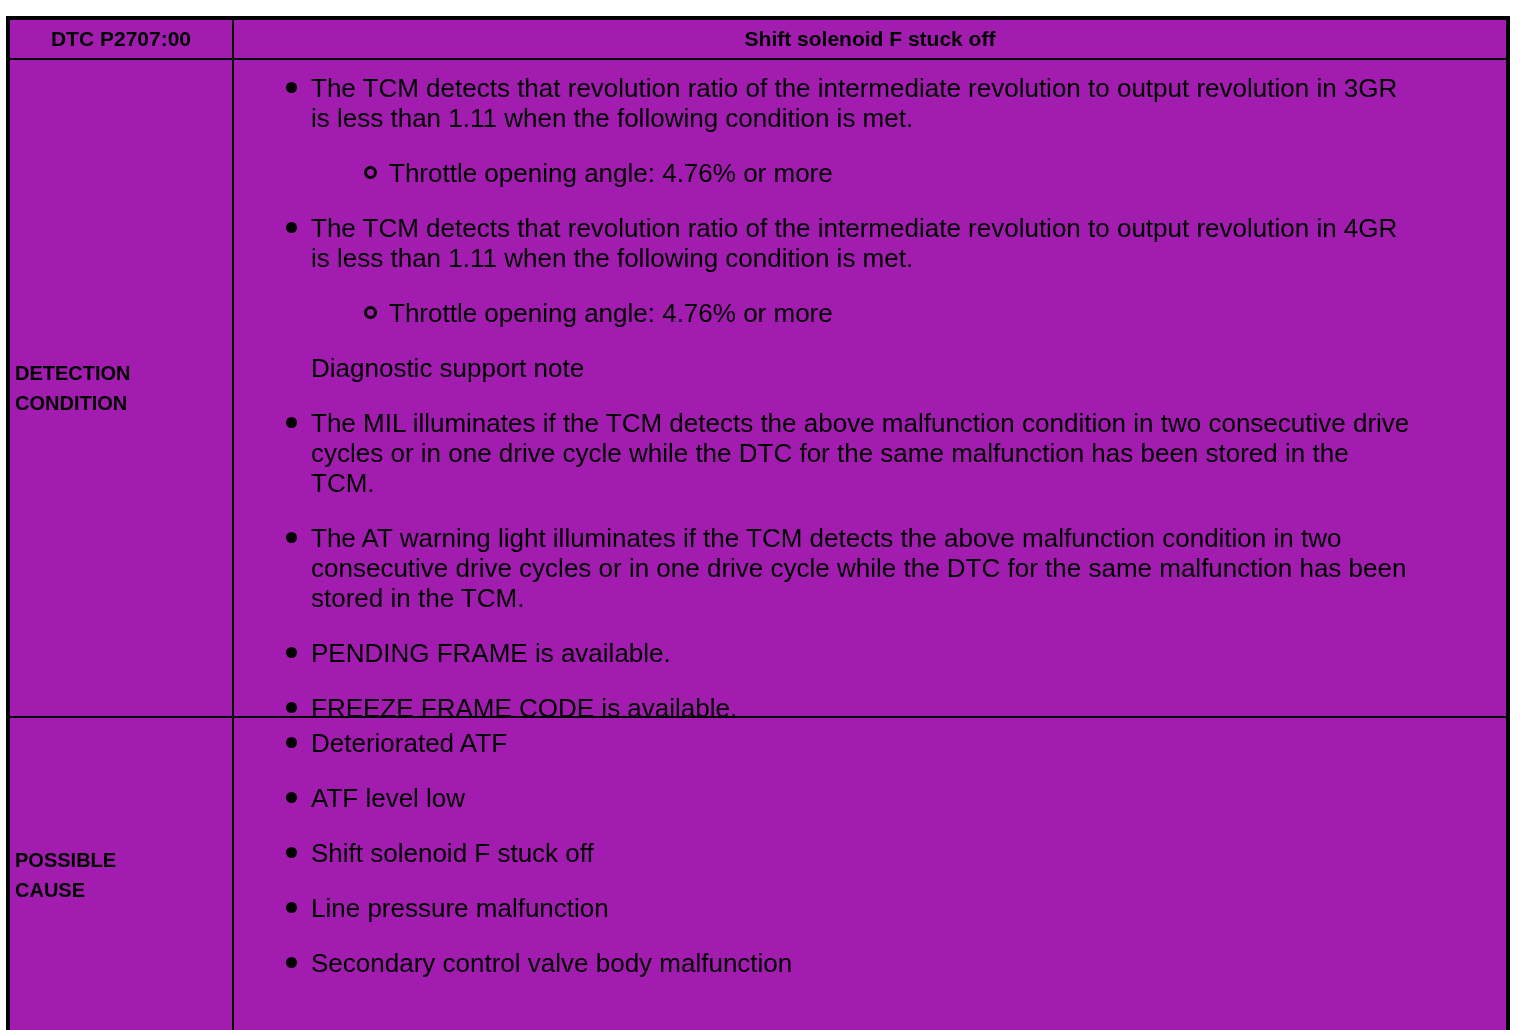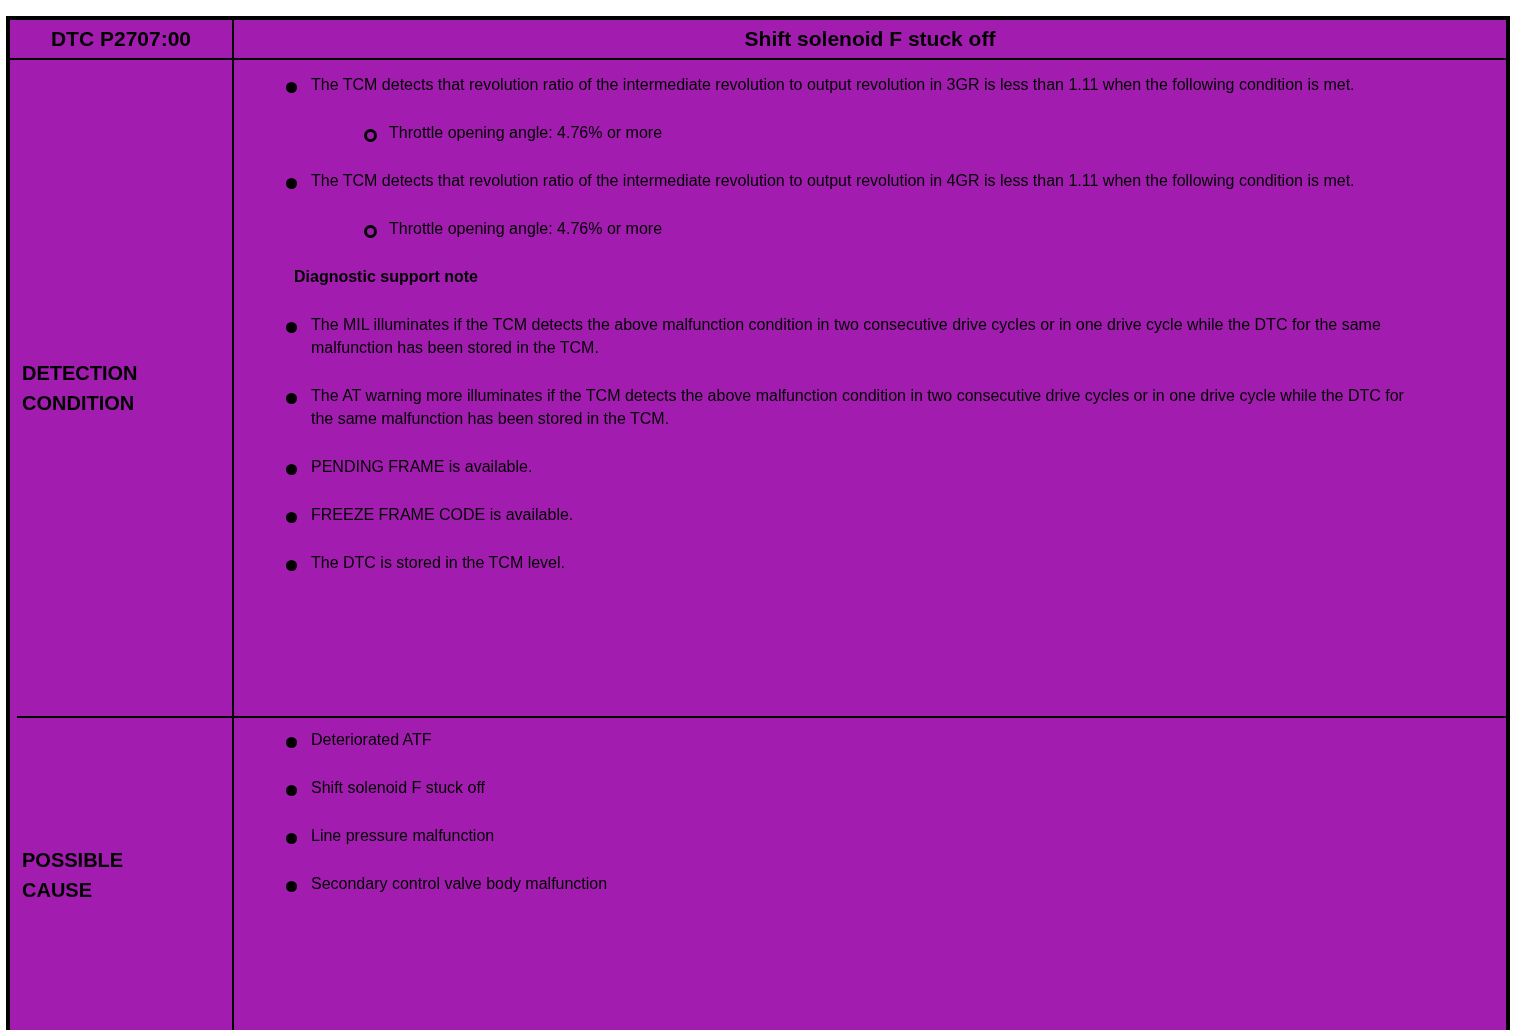--- a/index.html
+++ b/index.html
@@ -45,50 +45,49 @@
     font-size: 21px;
   }
   .label-cell {
     border-right: 2px solid #000;
     display: flex;
     align-items: center;
     padding-left: 5px;
     font-weight: bold;
     font-size: 20px;
     line-height: 30px;
-    margin-left: 7px;
   }
   .label-cell.with-bottom { border-bottom: 2px solid #000; }
   .label-text { max-width: 150px; }
 
   .content-cell { padding: 13px 88px 0 52px; }
   .content-cell.with-bottom { border-bottom: 2px solid #000; }
   .content-cell.cause { padding-top: 10px; text-align: right; }
 
   .item { display: flex; margin-bottom: 25px; }
   .item:last-child { margin-bottom: 0; }
   .item.sub { margin-left: 78px; }
-  .item.heading { margin-left: 8px; font-weight: bold; }
+  .item.heading { margin-left: 25px; font-weight: normal; }
   .marker { flex: none; width: 25px; }
   .dot {
     display: block;
     width: 11px; height: 11px;
     background: #000;
     border-radius: 50%;
     margin-top: 9px;
   }
   .ring {
     display: block;
     box-sizing: border-box;
     width: 13px; height: 13px;
     border: 3px solid #000;
     border-radius: 50%;
     margin-top: 8px;
   }
-  .txt { font-size: 16px; line-height: 23px; }
+  .txt { font-size: 26px; line-height: 30px; }
 </style>
 </head>
 <body>
 
 <div class="dtc-table">
   <div class="cell head-left">
     <span>DTC P2707:00</span>
   </div>
   <div class="cell head-right">
     <span>Shift solenoid F stuck off</span>
@@ -129,21 +128,21 @@
         <div class="item bullet">
           <span class="marker">
             <span class="dot"></span>
           </span>
           <span class="txt">The MIL illuminates if the TCM detects the above malfunction condition in two consecutive drive cycles or in one drive cycle while the DTC for the same malfunction has been stored in the TCM.</span>
         </div>
         <div class="item bullet">
           <span class="marker">
             <span class="dot"></span>
           </span>
-          <span class="txt">The AT warning more illuminates if the TCM detects the above malfunction condition in two consecutive drive cycles or in one drive cycle while the DTC for the same malfunction has been stored in the TCM.</span>
+          <span class="txt">The AT warning light illuminates if the TCM detects the above malfunction condition in two consecutive drive cycles or in one drive cycle while the DTC for the same malfunction has been stored in the TCM.</span>
         </div>
         <div class="item bullet">
           <span class="marker">
             <span class="dot"></span>
           </span>
           <span class="txt">PENDING FRAME is available.</span>
         </div>
         <div class="item bullet">
           <span class="marker">
             <span class="dot"></span>
@@ -167,20 +166,26 @@
         <div class="item bullet">
           <span class="marker">
             <span class="dot"></span>
           </span>
           <span class="txt">Deteriorated ATF</span>
         </div>
         <div class="item bullet">
           <span class="marker">
             <span class="dot"></span>
           </span>
+          <span class="txt">ATF level low</span>
+        </div>
+        <div class="item bullet">
+          <span class="marker">
+            <span class="dot"></span>
+          </span>
           <span class="txt">Shift solenoid F stuck off</span>
         </div>
         <div class="item bullet">
           <span class="marker">
             <span class="dot"></span>
           </span>
           <span class="txt">Line pressure malfunction</span>
         </div>
         <div class="item bullet">
           <span class="marker">

